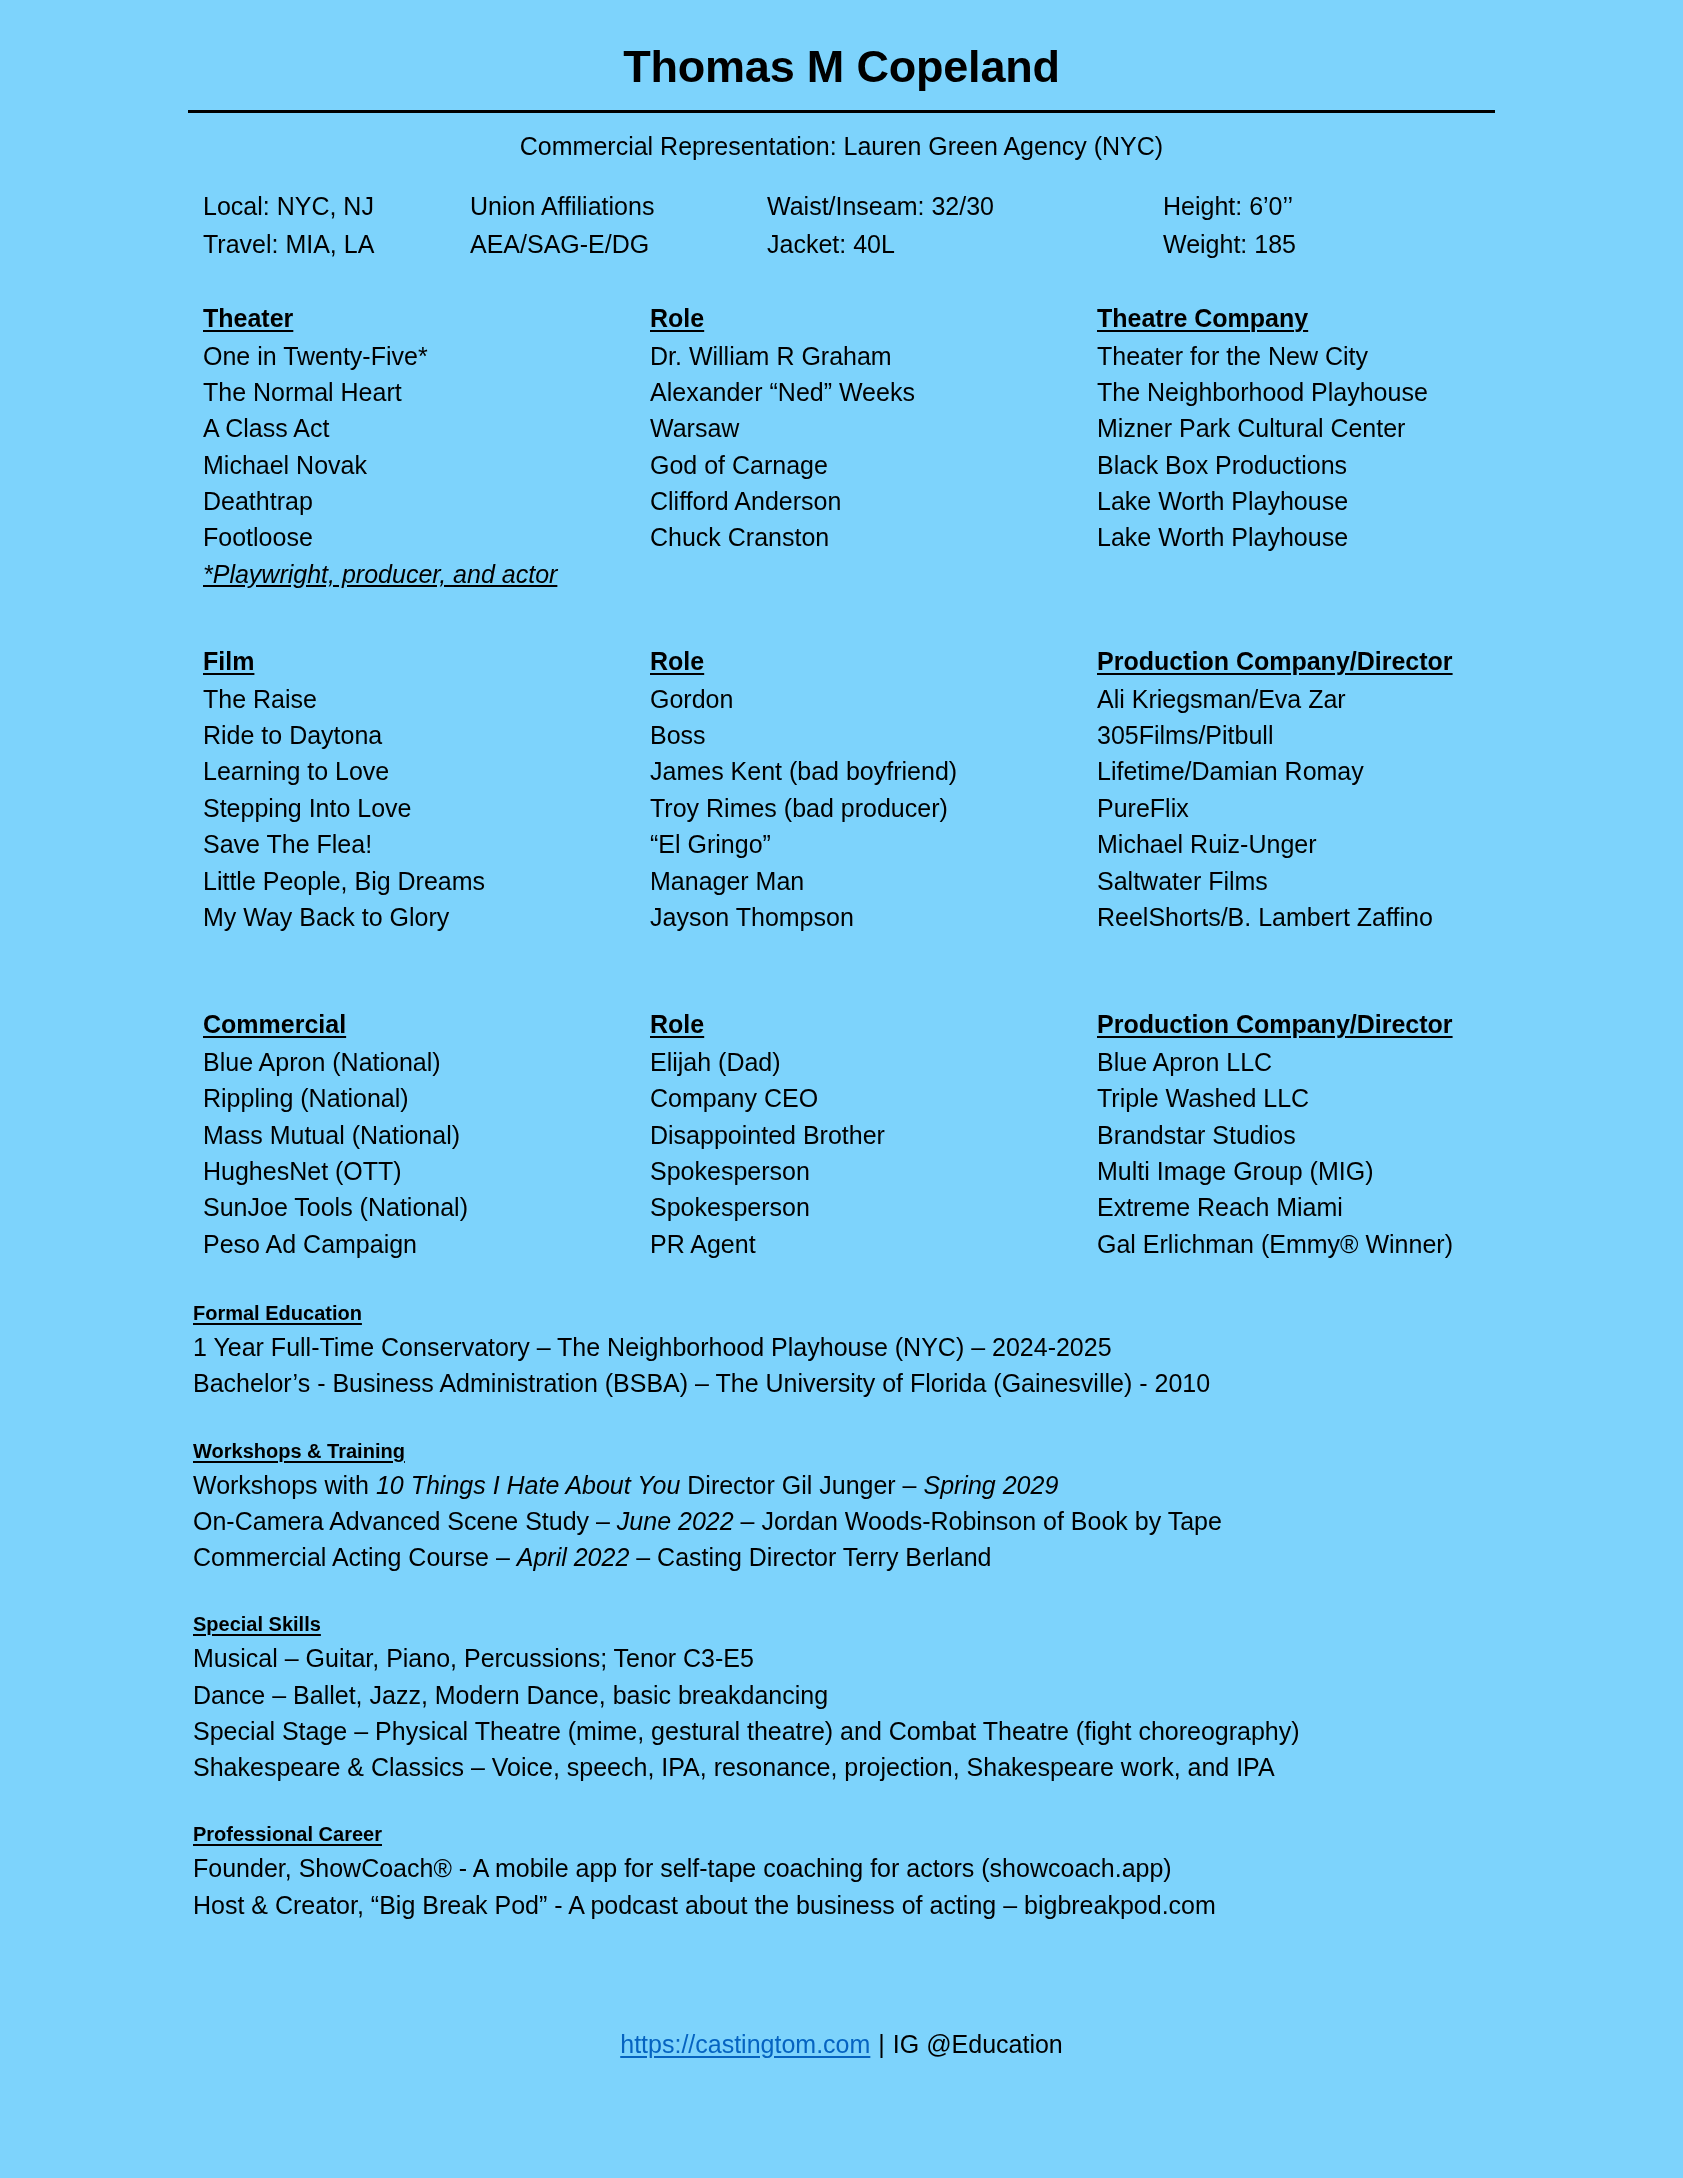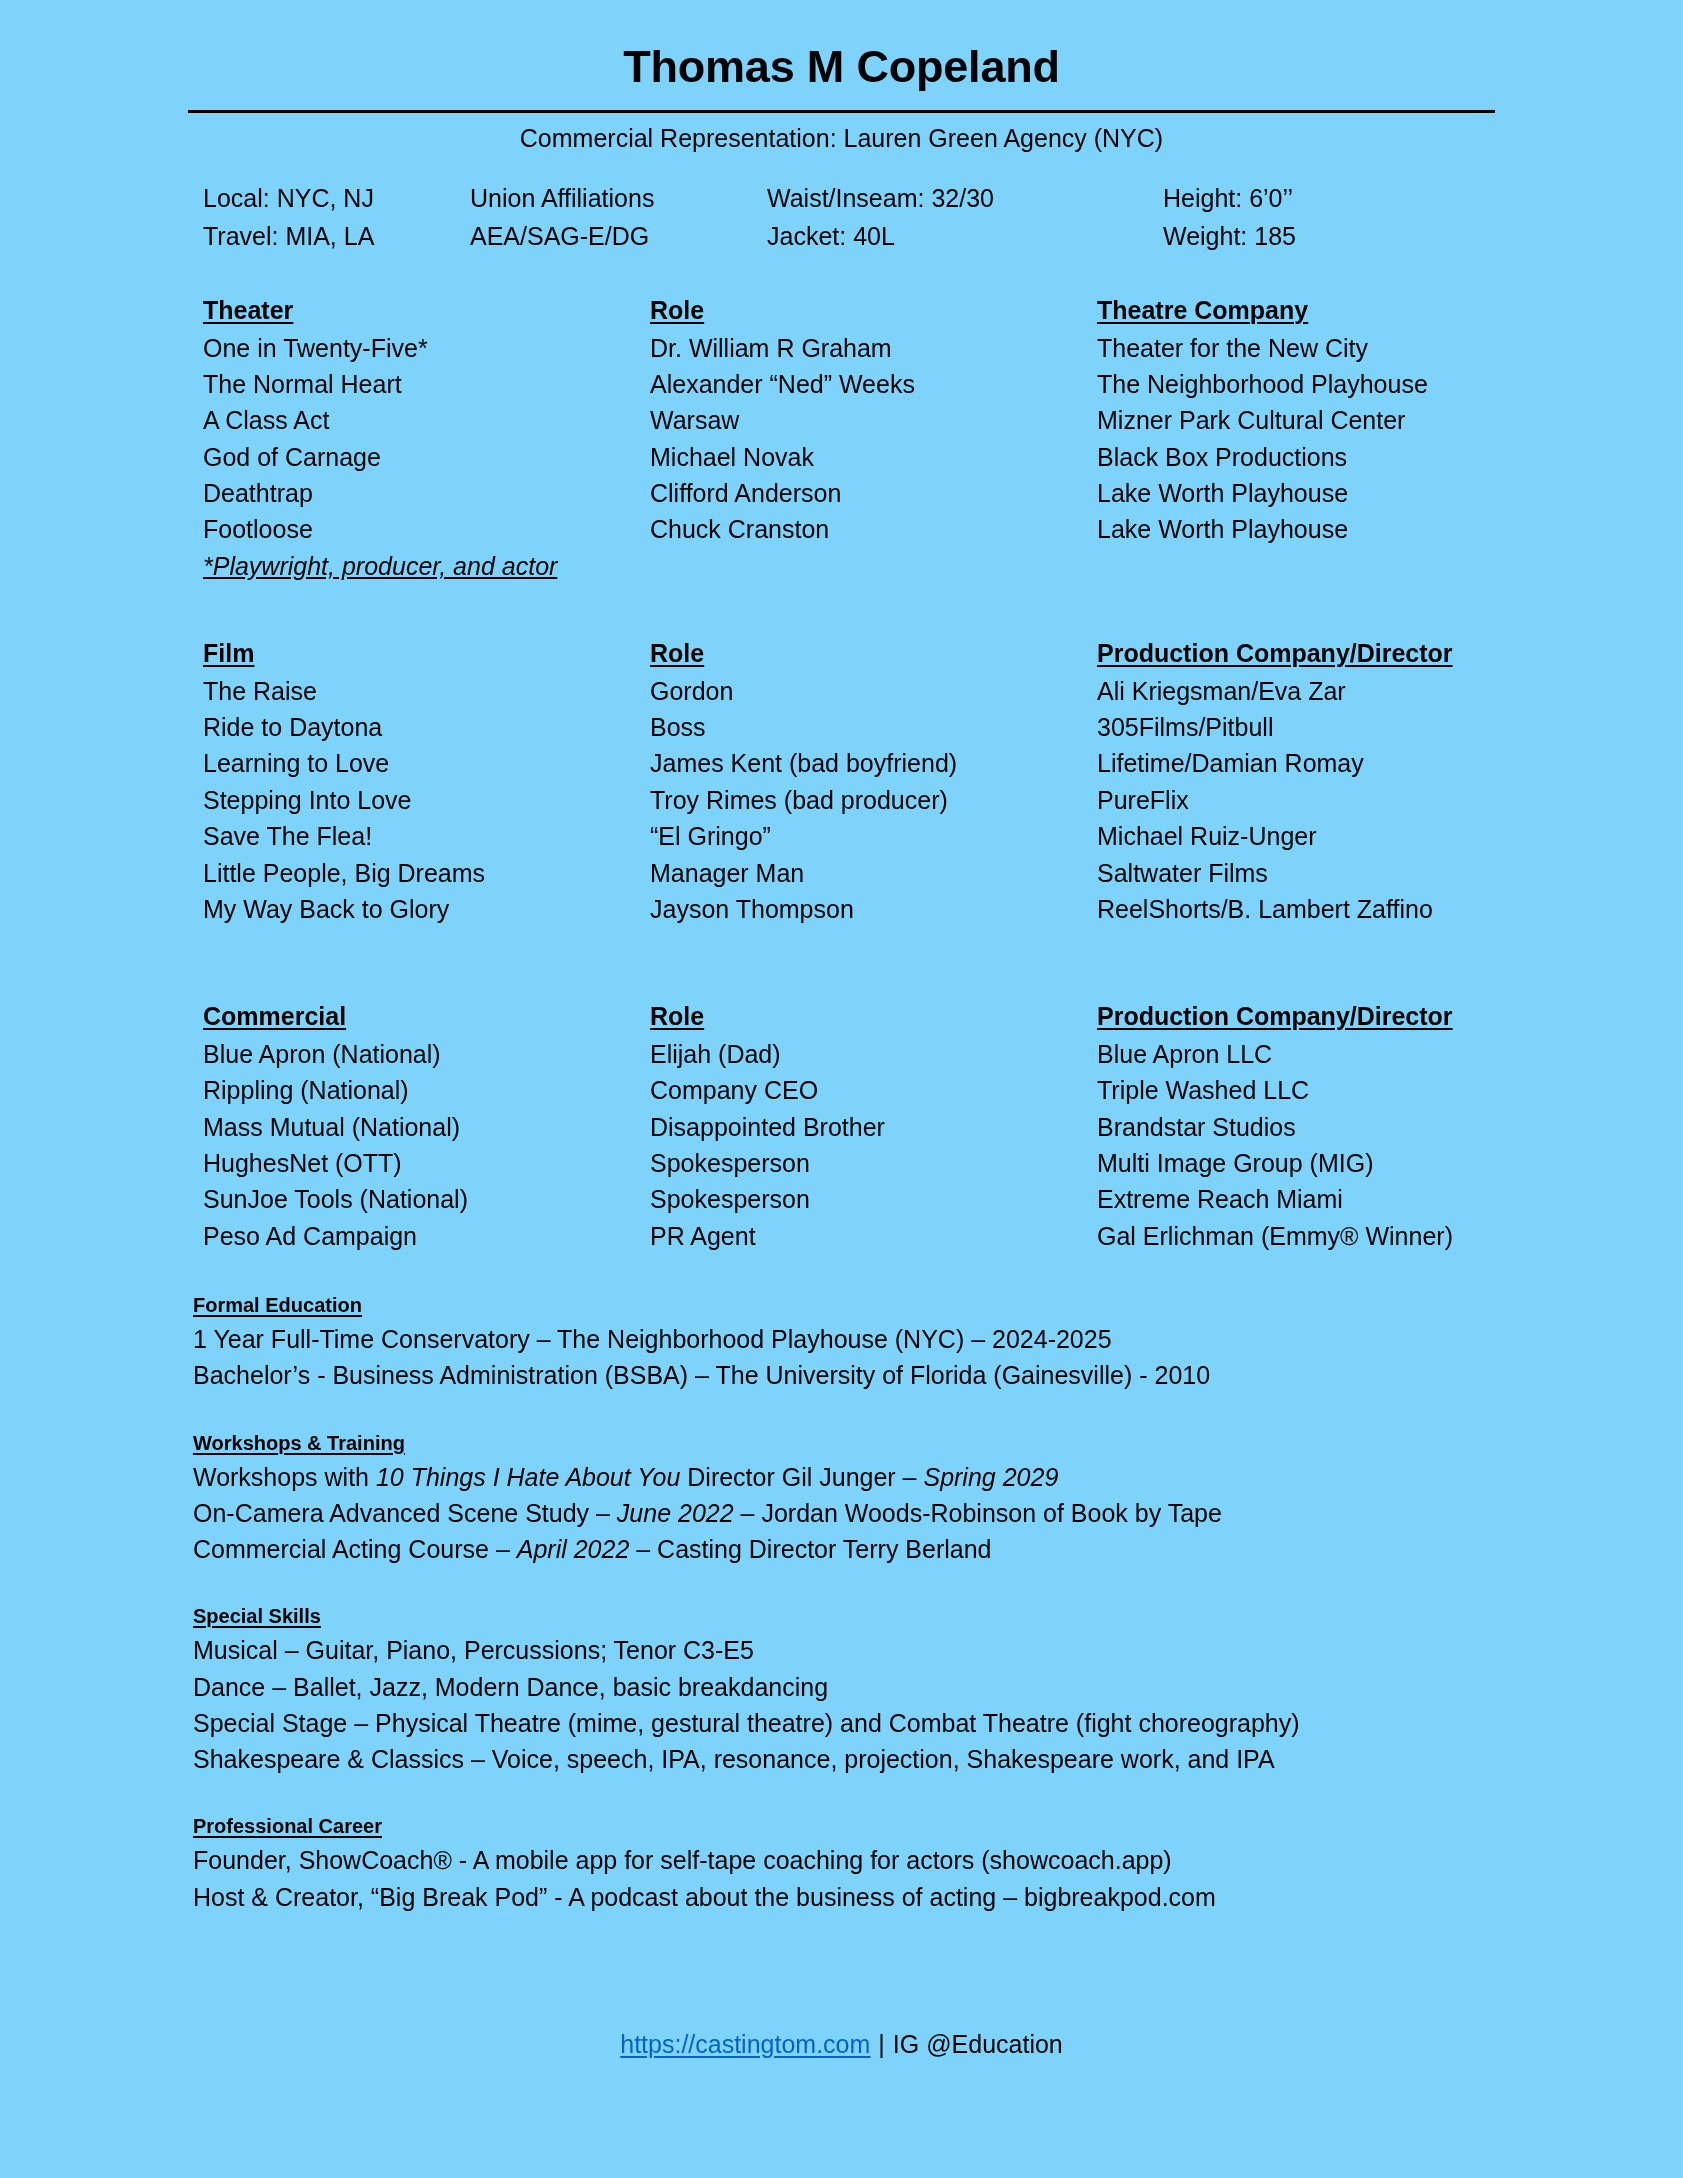--- a/index.html
+++ b/index.html
@@ -35,21 +35,21 @@
     line-height: 1.1;
   }
   .title-rule {
     border: none;
     border-top: 3px solid #000;
     margin: 18px 188px 0 188px;
   }
   .rep-line {
     text-align: center;
     font-size: 25px;
-    margin-top: 10px;
+    margin-top: 18px;
     line-height: 1.2;
   }
 
   
   .stats {
     margin: 30px 0 0 0;
     padding: 0 198px 0 203px;
     display: grid;
     grid-template-columns: 267px 297px 396px auto;
     row-gap: 7px;
@@ -164,22 +164,22 @@
         <span>The Normal Heart</span>
         <span>Alexander “Ned” Weeks</span>
         <span>The Neighborhood Playhouse</span>
       </div>
       <div class="credit-row">
         <span>A Class Act</span>
         <span>Warsaw</span>
         <span>Mizner Park Cultural Center</span>
       </div>
       <div class="credit-row">
+        <span>Michael Novak</span>
         <span>God of Carnage</span>
-        <span>Michael Novak</span>
         <span>Black Box Productions</span>
       </div>
       <div class="credit-row">
         <span>Deathtrap</span>
         <span>Clifford Anderson</span>
         <span>Lake Worth Playhouse</span>
       </div>
       <div class="credit-row">
         <span>Footloose</span>
         <span>Chuck Cranston</span>

